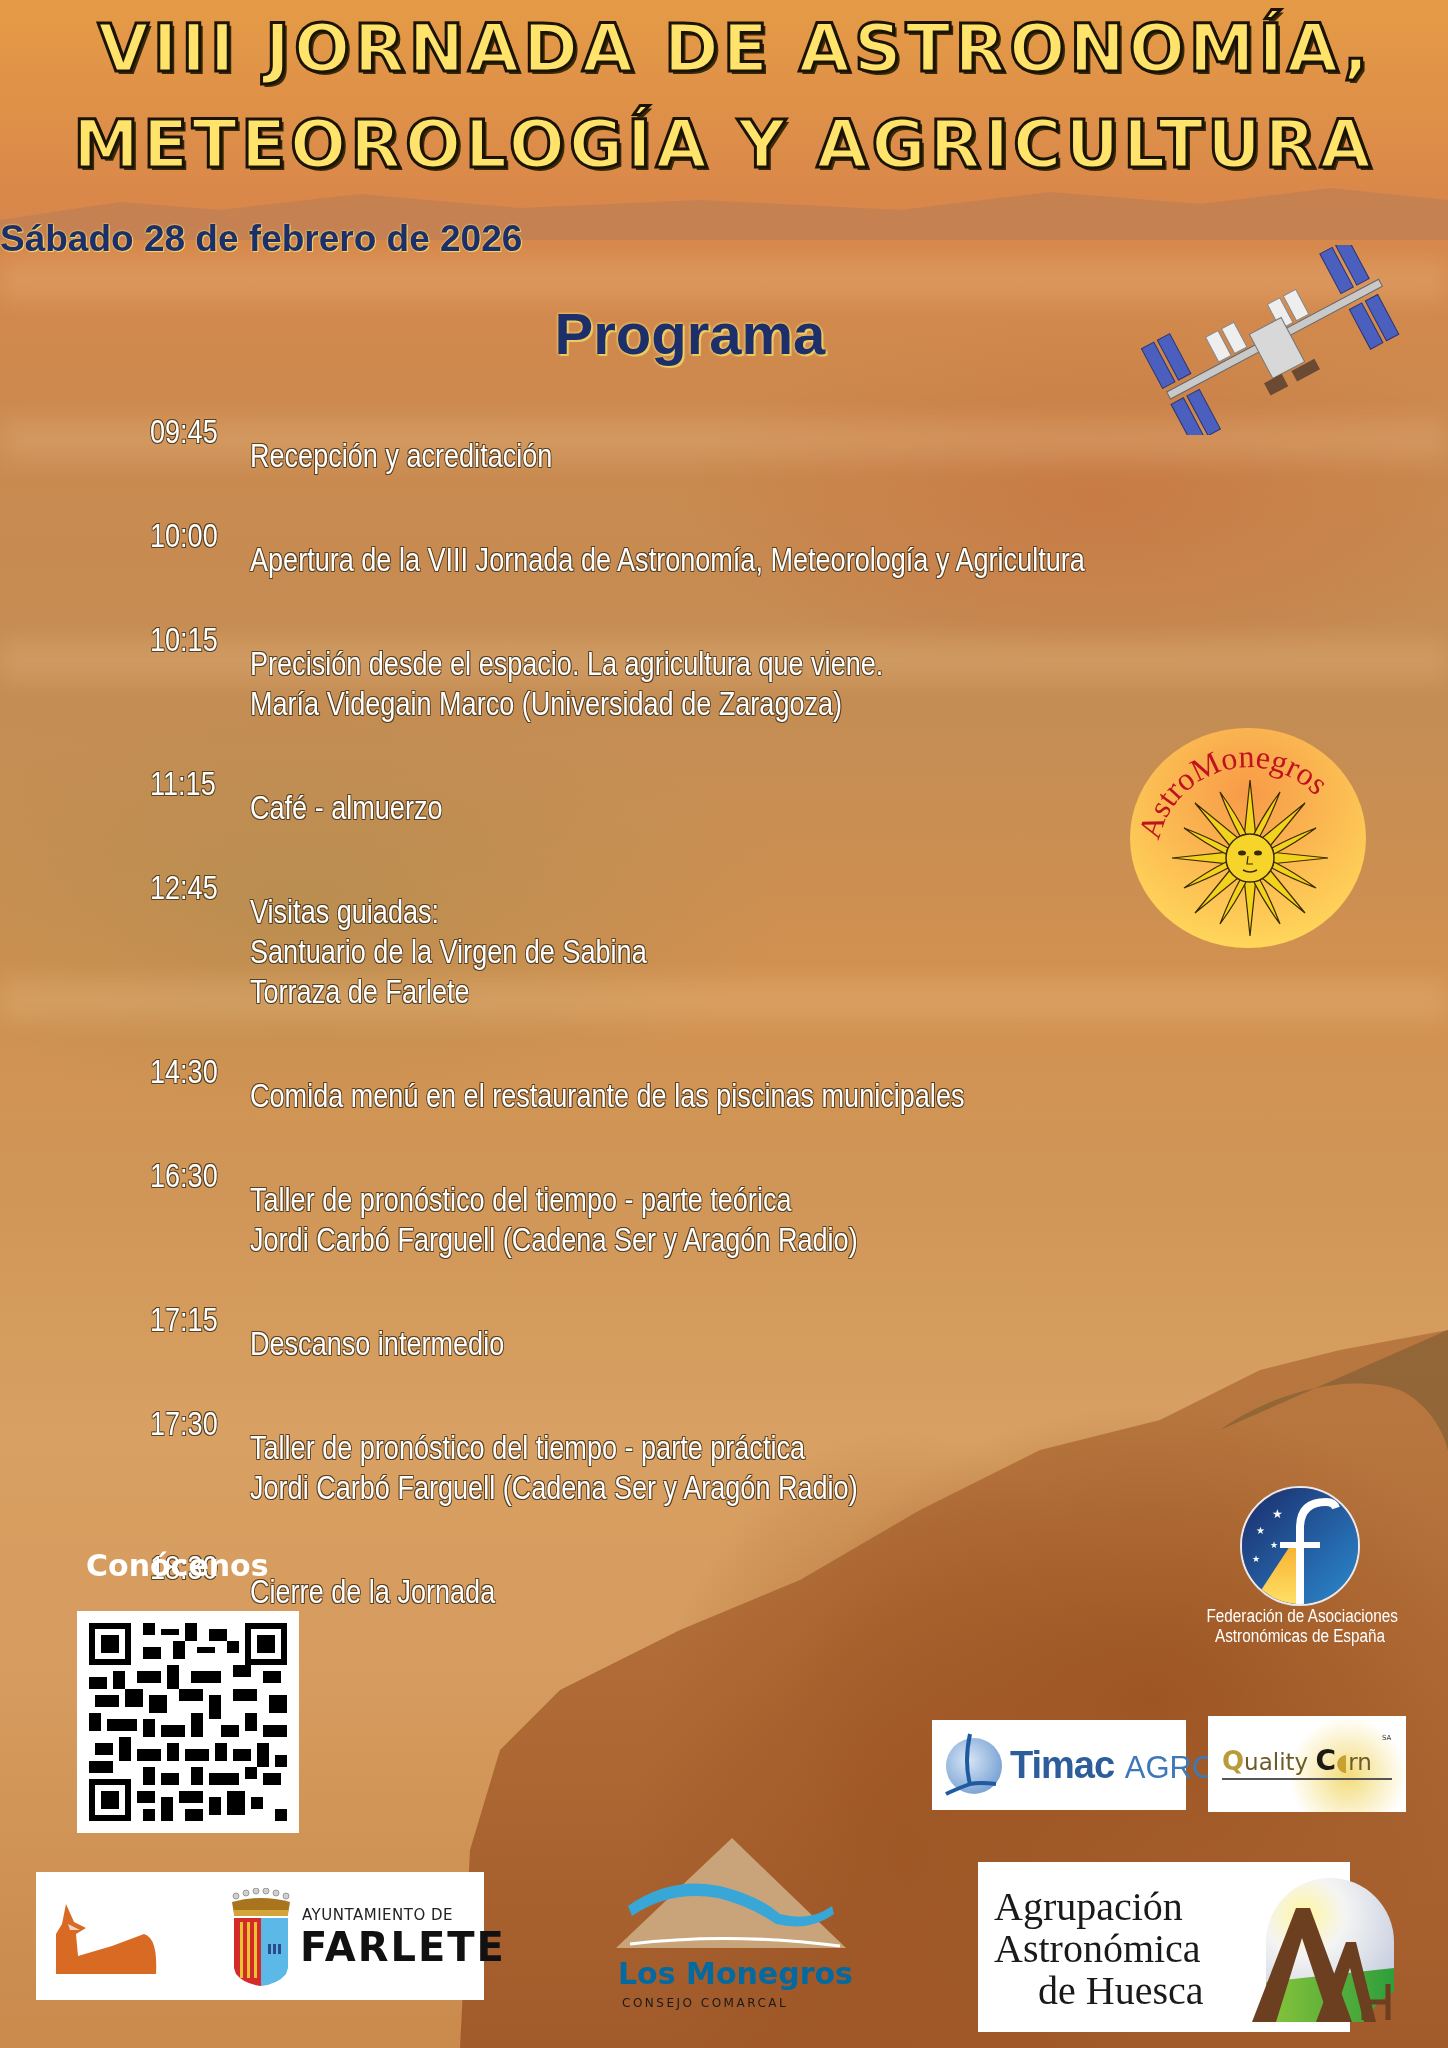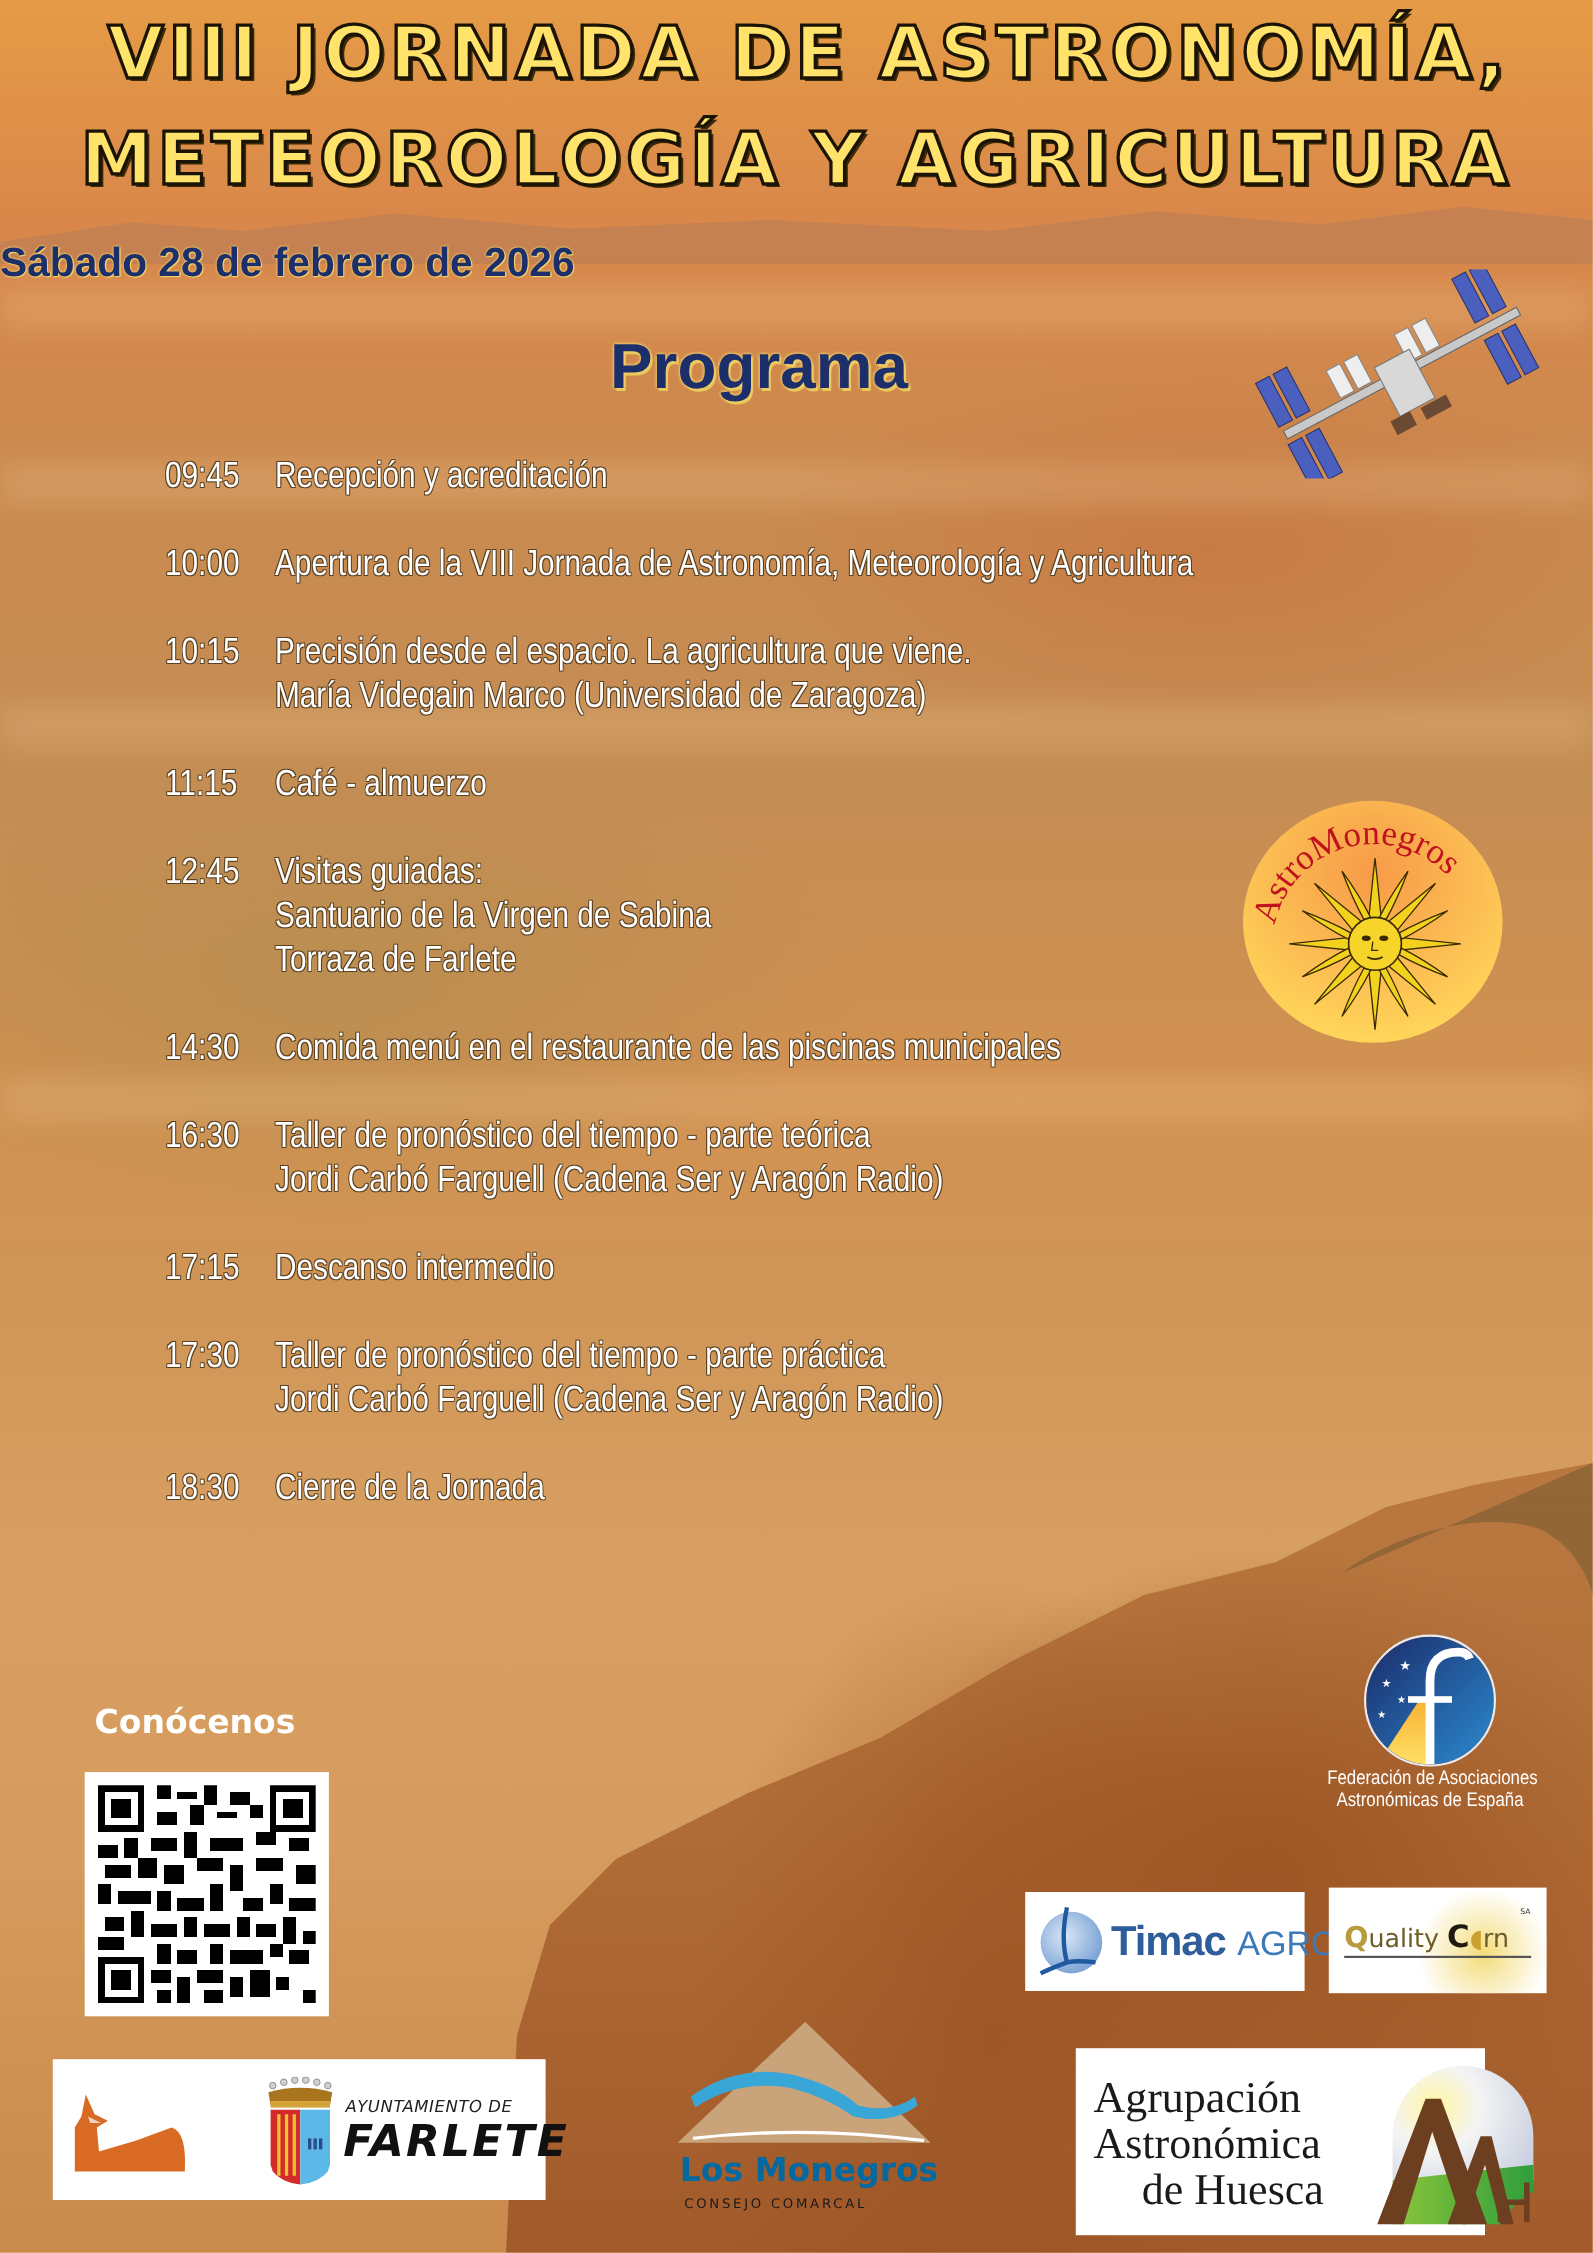--- a/index.html
+++ b/index.html
@@ -41,21 +41,21 @@
 
   .schedule { position: absolute; left: 150px; top: 412px; width: 1150px; }
   .item { display: flex; margin-bottom: 40px; }
   .time, .desc .line {
     font-family: "Liberation Sans", sans-serif; font-size: 33px; color: #ffffff;
     line-height: 40px; transform: scaleX(0.82); transform-origin: left center;
     text-shadow: -1px -1px 0 #5a4020, 1px -1px 0 #5a4020, -1px 1px 0 #5a4020, 1px 1px 0 #5a4020;
     white-space: nowrap;
   }
   .time { width: 100px; flex: none; }
-  .desc { display: flex; flex-direction: column; }
+  .desc { display: flex; flex-direction: column; margin-top: 24px; }
 
   .iss { position: absolute; left: 1135px; top: 245px; width: 280px; height: 190px; }
   .astro { position: absolute; left: 1128px; top: 726px; width: 240px; height: 224px; }
 
   .conocenos {
     position: absolute; left: 86px; top: 1548px;
     font-family: "DejaVu Sans", sans-serif; font-weight: bold; font-size: 30px; color: #ffffff;
   }
   .qr { position: absolute; left: 77px; top: 1611px; width: 222px; height: 222px; background: #fff; }
   .qr svg { position: absolute; left: 12px; top: 12px; }
@@ -63,21 +63,21 @@
   .fae { position: absolute; left: 1190px; top: 1480px; width: 220px; height: 170px; text-align: center; }
   .fae .circle { width: 116px; height: 116px; margin: 6px auto 0; border-radius: 50%; overflow: hidden; position: relative; border: 2px solid #e9e9f2; }
   .fae .t {
     font-family: "Liberation Sans", sans-serif; font-size: 18px; color: #fff; line-height: 20px;
     transform: scaleX(0.85); white-space: nowrap;
   }
 
   .logo-box { position: absolute; background: #ffffff; }
   .timac { left: 932px; top: 1720px; width: 254px; height: 90px; }
   .quality { left: 1208px; top: 1716px; width: 198px; height: 96px; overflow: hidden; }
-  .farlete { left: 48px; top: 1872px; width: 448px; height: 128px; font-style: italic; }
+  .farlete { left: 36px; top: 1872px; width: 448px; height: 128px; }
   .aah { left: 978px; top: 1838px; width: 372px; height: 170px; margin-top: 24px; }
 
   .timac-text { position: absolute; left: 78px; top: 24px; font-family: "Liberation Sans", sans-serif; font-size: 38px; color: #2d5d9a; white-space: nowrap; }
   .timac-text .agro { font-size: 31px; color: #3d79b8; font-weight: normal; }
   .timac-text .timac-b { font-weight: bold; letter-spacing: -1px; }
 
   .quality-glow { position: absolute; left: 80px; top: 0; width: 120px; height: 120px; border-radius: 50%; background: radial-gradient(circle, #f3dc7a 0%, rgba(243,220,122,0) 70%); }
   .quality-text { position: absolute; left: 14px; top: 28px; font-family: "DejaVu Sans", sans-serif; font-size: 23px; color: #6e5a25; white-space: nowrap; }
   .quality-text .bigC { font-weight: bold; color: #1e1a12; font-size: 28px; }
   .quality-line { position: absolute; left: 14px; top: 62px; width: 170px; height: 2px; background: #555; }

